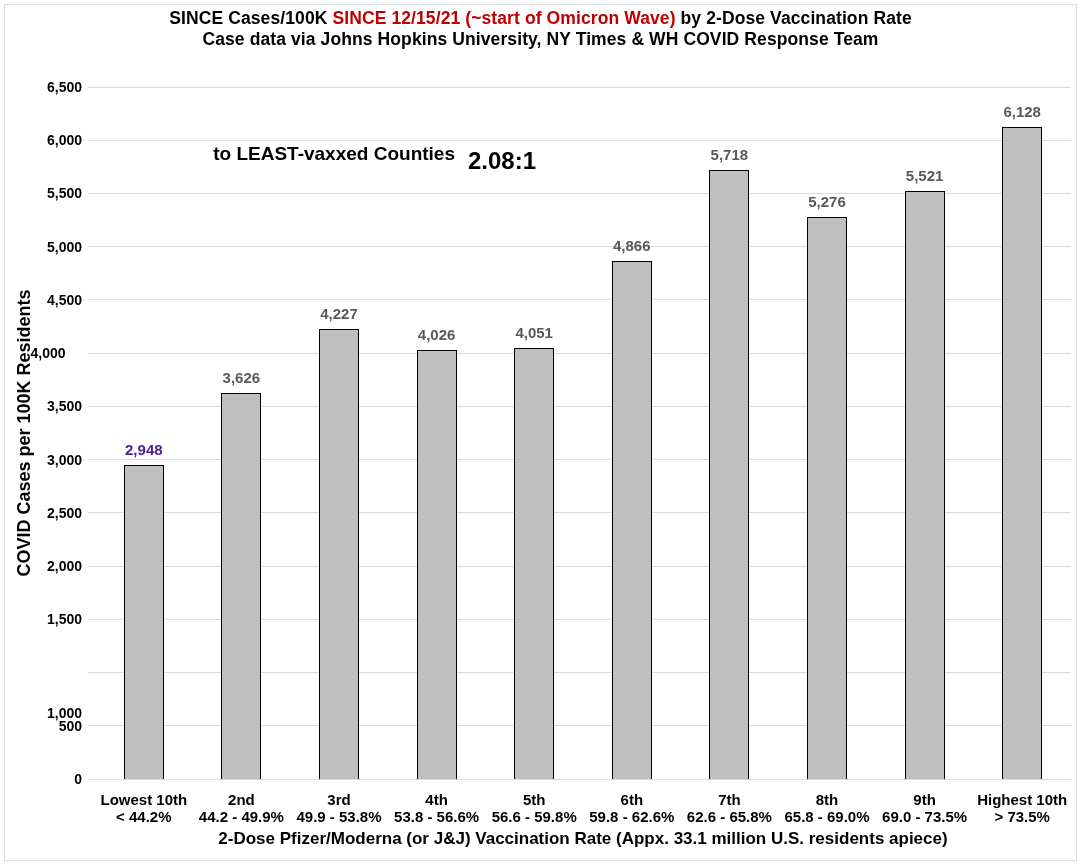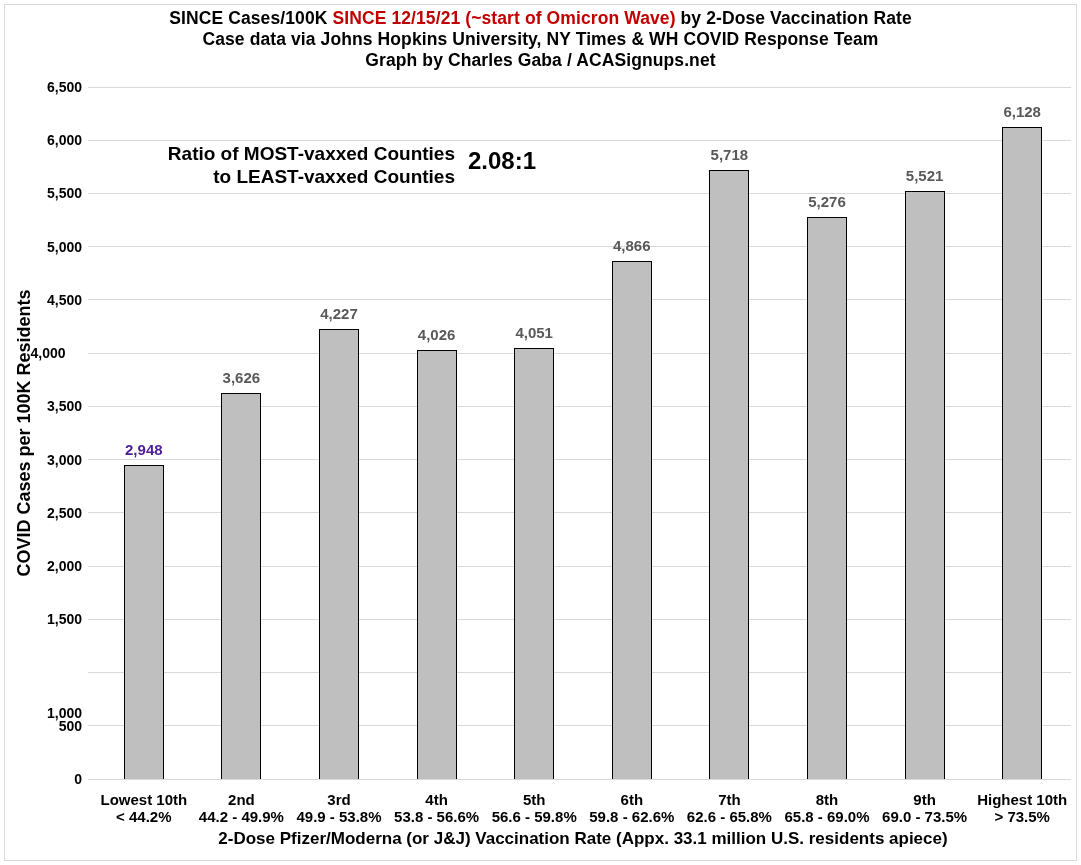--- a/index.html
+++ b/index.html
@@ -104,21 +104,20 @@
 </style>
 </head>
 <body>
 
 <div class="canvas">
   <div class="frame"></div>
 
   <div class="title-block">
     <div><span>SINCE Cases/100K </span><span class="title-red">SINCE 12/15/21 (~start of Omicron Wave)</span><span> by 2-Dose Vaccination Rate</span></div>
     <div>Case data via Johns Hopkins University, NY Times &amp; WH COVID Response Team</div>
-    <div>Graph by Charles Gaba / ACASignups.net</div>
   </div>
 
   <div class="y-axis-title">COVID Cases per 100K Residents</div>
 
   <div class="plot-area">
       <div class="gridline" style="top: 691.5px;"></div>
       <div class="gridline" style="top: 638.269px;"></div>
       <div class="gridline" style="top: 585.038px;"></div>
       <div class="gridline" style="top: 531.808px;"></div>
       <div class="gridline" style="top: 478.577px;"></div>
@@ -210,18 +209,17 @@
       <div class="x-cat" style="left: 865.2px;">
         <div>Highest 10th</div>
         <div>&gt; 73.5%</div>
       </div>
     </div>
 
   <div class="x-axis-title">2-Dose Pfizer/Moderna (or  J&amp;J) Vaccination Rate (Appx. 33.1 million U.S. residents apiece)</div>
 
   <div class="annotation">
     <div class="annotation-lines">
-      <div>Ratio of MOST-vaxxed Counties</div>
       <div>to LEAST-vaxxed Counties</div>
     </div>
     <div class="annotation-ratio">2.08:1</div>
   </div>
 </div>
 
 </body></html>

